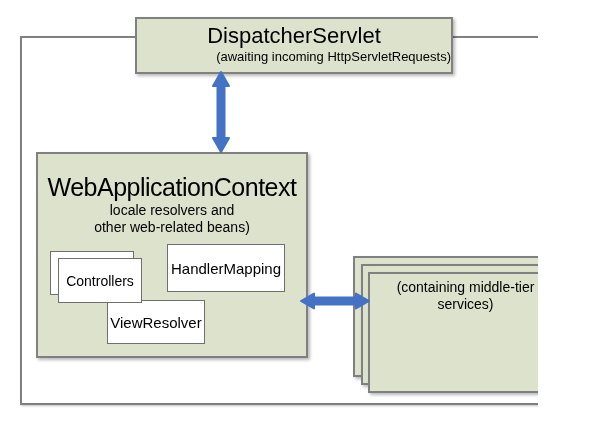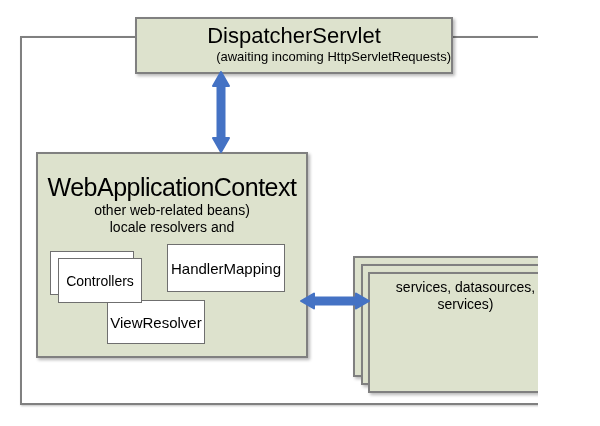--- a/index.html
+++ b/index.html
@@ -76,22 +76,22 @@
     <div class="subtitle">(awaiting incoming HttpServletRequests)</div>
   </div>
 
   <svg class="arrow-svg v-arrow" width="28" height="82" viewBox="0 0 28 82">
     <path class="arrow-shape" d="M14 1 L22 15 L17.5 15 L17.5 67 L22 67 L14 81 L6 67 L10.5 67 L10.5 15 L6 15 Z" stroke="var(--color-arrow, #4472c4)" stroke-width="2" stroke-linejoin="round"></path>
   </svg>
 
   <div class="greenbox webctx">
     <div class="title">WebApplicationContext</div>
     <div class="subtitle">
+      <span class="line">locale resolvers and</span>
       <span class="line">other web-related beans)</span>
-      <span class="line">locale resolvers and</span>
     </div>
 
     <div class="whitebox ctl-back"></div>
     <div class="whitebox handlermap">
       <span>HandlerMapping</span>
     </div>
     <div class="whitebox ctl-front">
       <span>Controllers</span>
     </div>
     <div class="whitebox viewres">
@@ -100,18 +100,18 @@
   </div>
 
   <svg class="arrow-svg h-arrow" width="70" height="22" viewBox="0 0 70 22">
     <path class="arrow-shape" d="M1 11 L14 3.5 L14 7.5 L56 7.5 L56 3.5 L69 11 L56 18.5 L56 14.5 L14 14.5 L14 18.5 Z" stroke="var(--color-arrow, #4472c4)" stroke-width="2" stroke-linejoin="round"></path>
   </svg>
 
   <div class="greenbox stackbox stack-back-2"></div>
   <div class="greenbox stackbox stack-back-1"></div>
   <div class="greenbox stackbox stack-front">
     <div class="subtitle">
-      <span class="line">services, datasources,</span>
+      <span class="line">(containing middle-tier</span>
       <span class="line">services)</span>
     </div>
   </div>
 
 </div>
 
 </body></html>

